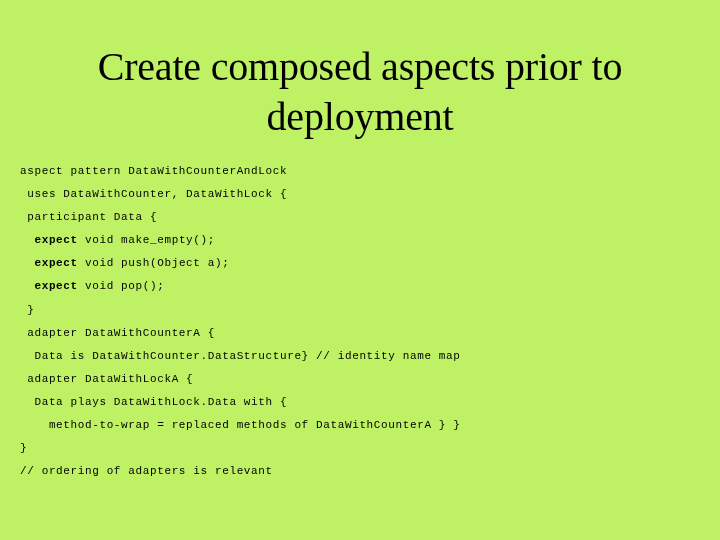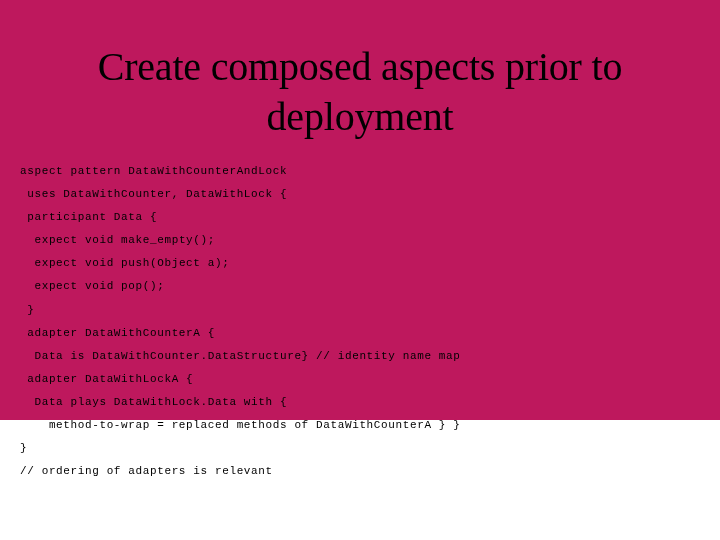--- a/index.html
+++ b/index.html
@@ -11,22 +11,22 @@
     width: 720px;
     height: 540px;
     background: #ffffff;
     font-family: "Liberation Serif", "DejaVu Serif", serif;
     color: #000000;
     overflow: hidden;
   }
   #slide {
     position: relative;
     width: 720px;
-    height: 420px;
-    background: #be185d;
+    height: 540px;
+    background: #bef264;
   }
 
   
   #slide-title {
     position: absolute;
     left: 36px;
     top: 42px;
     width: 648px;
     text-align: center;
     font-family: "Liberation Serif", "DejaVu Serif", serif;
@@ -50,21 +50,21 @@
     line-height: 23.1px;
     color: #000000;
     white-space: pre;
     letter-spacing: 0.62px;
   }
   .code-line {
     white-space: pre;
     min-height: 23.1px;
   }
   .kw-bold {
-    font-weight: normal;
+    font-weight: bold;
   }
 </style>
 </head>
 <body>
 
 <div id="slide">
 
   <h1 id="slide-title">Create composed aspects prior to deployment</h1>
 
   <div id="code-block"><div class="code-line"><span>aspect pattern DataWithCounterAndLock</span></div><div class="code-line"><span> uses DataWithCounter, DataWithLock {</span></div><div class="code-line"><span> participant Data {</span></div><div class="code-line">  <span class="kw-bold">expect</span><span> void make_empty();</span></div><div class="code-line">  <span class="kw-bold">expect</span><span> void push(Object a);</span></div><div class="code-line">  <span class="kw-bold">expect</span><span> void pop();</span></div><div class="code-line"><span> }</span></div><div class="code-line"><span> adapter DataWithCounterA {</span></div><div class="code-line"><span>  Data is DataWithCounter.DataStructure} // identity name map</span></div><div class="code-line"><span> adapter DataWithLockA {</span></div><div class="code-line"><span>  Data plays DataWithLock.Data with {</span></div><div class="code-line"><span>    method-to-wrap = replaced methods of DataWithCounterA } }</span></div><div class="code-line"><span>}</span></div><div class="code-line"><span>// ordering of adapters is relevant</span></div></div>

